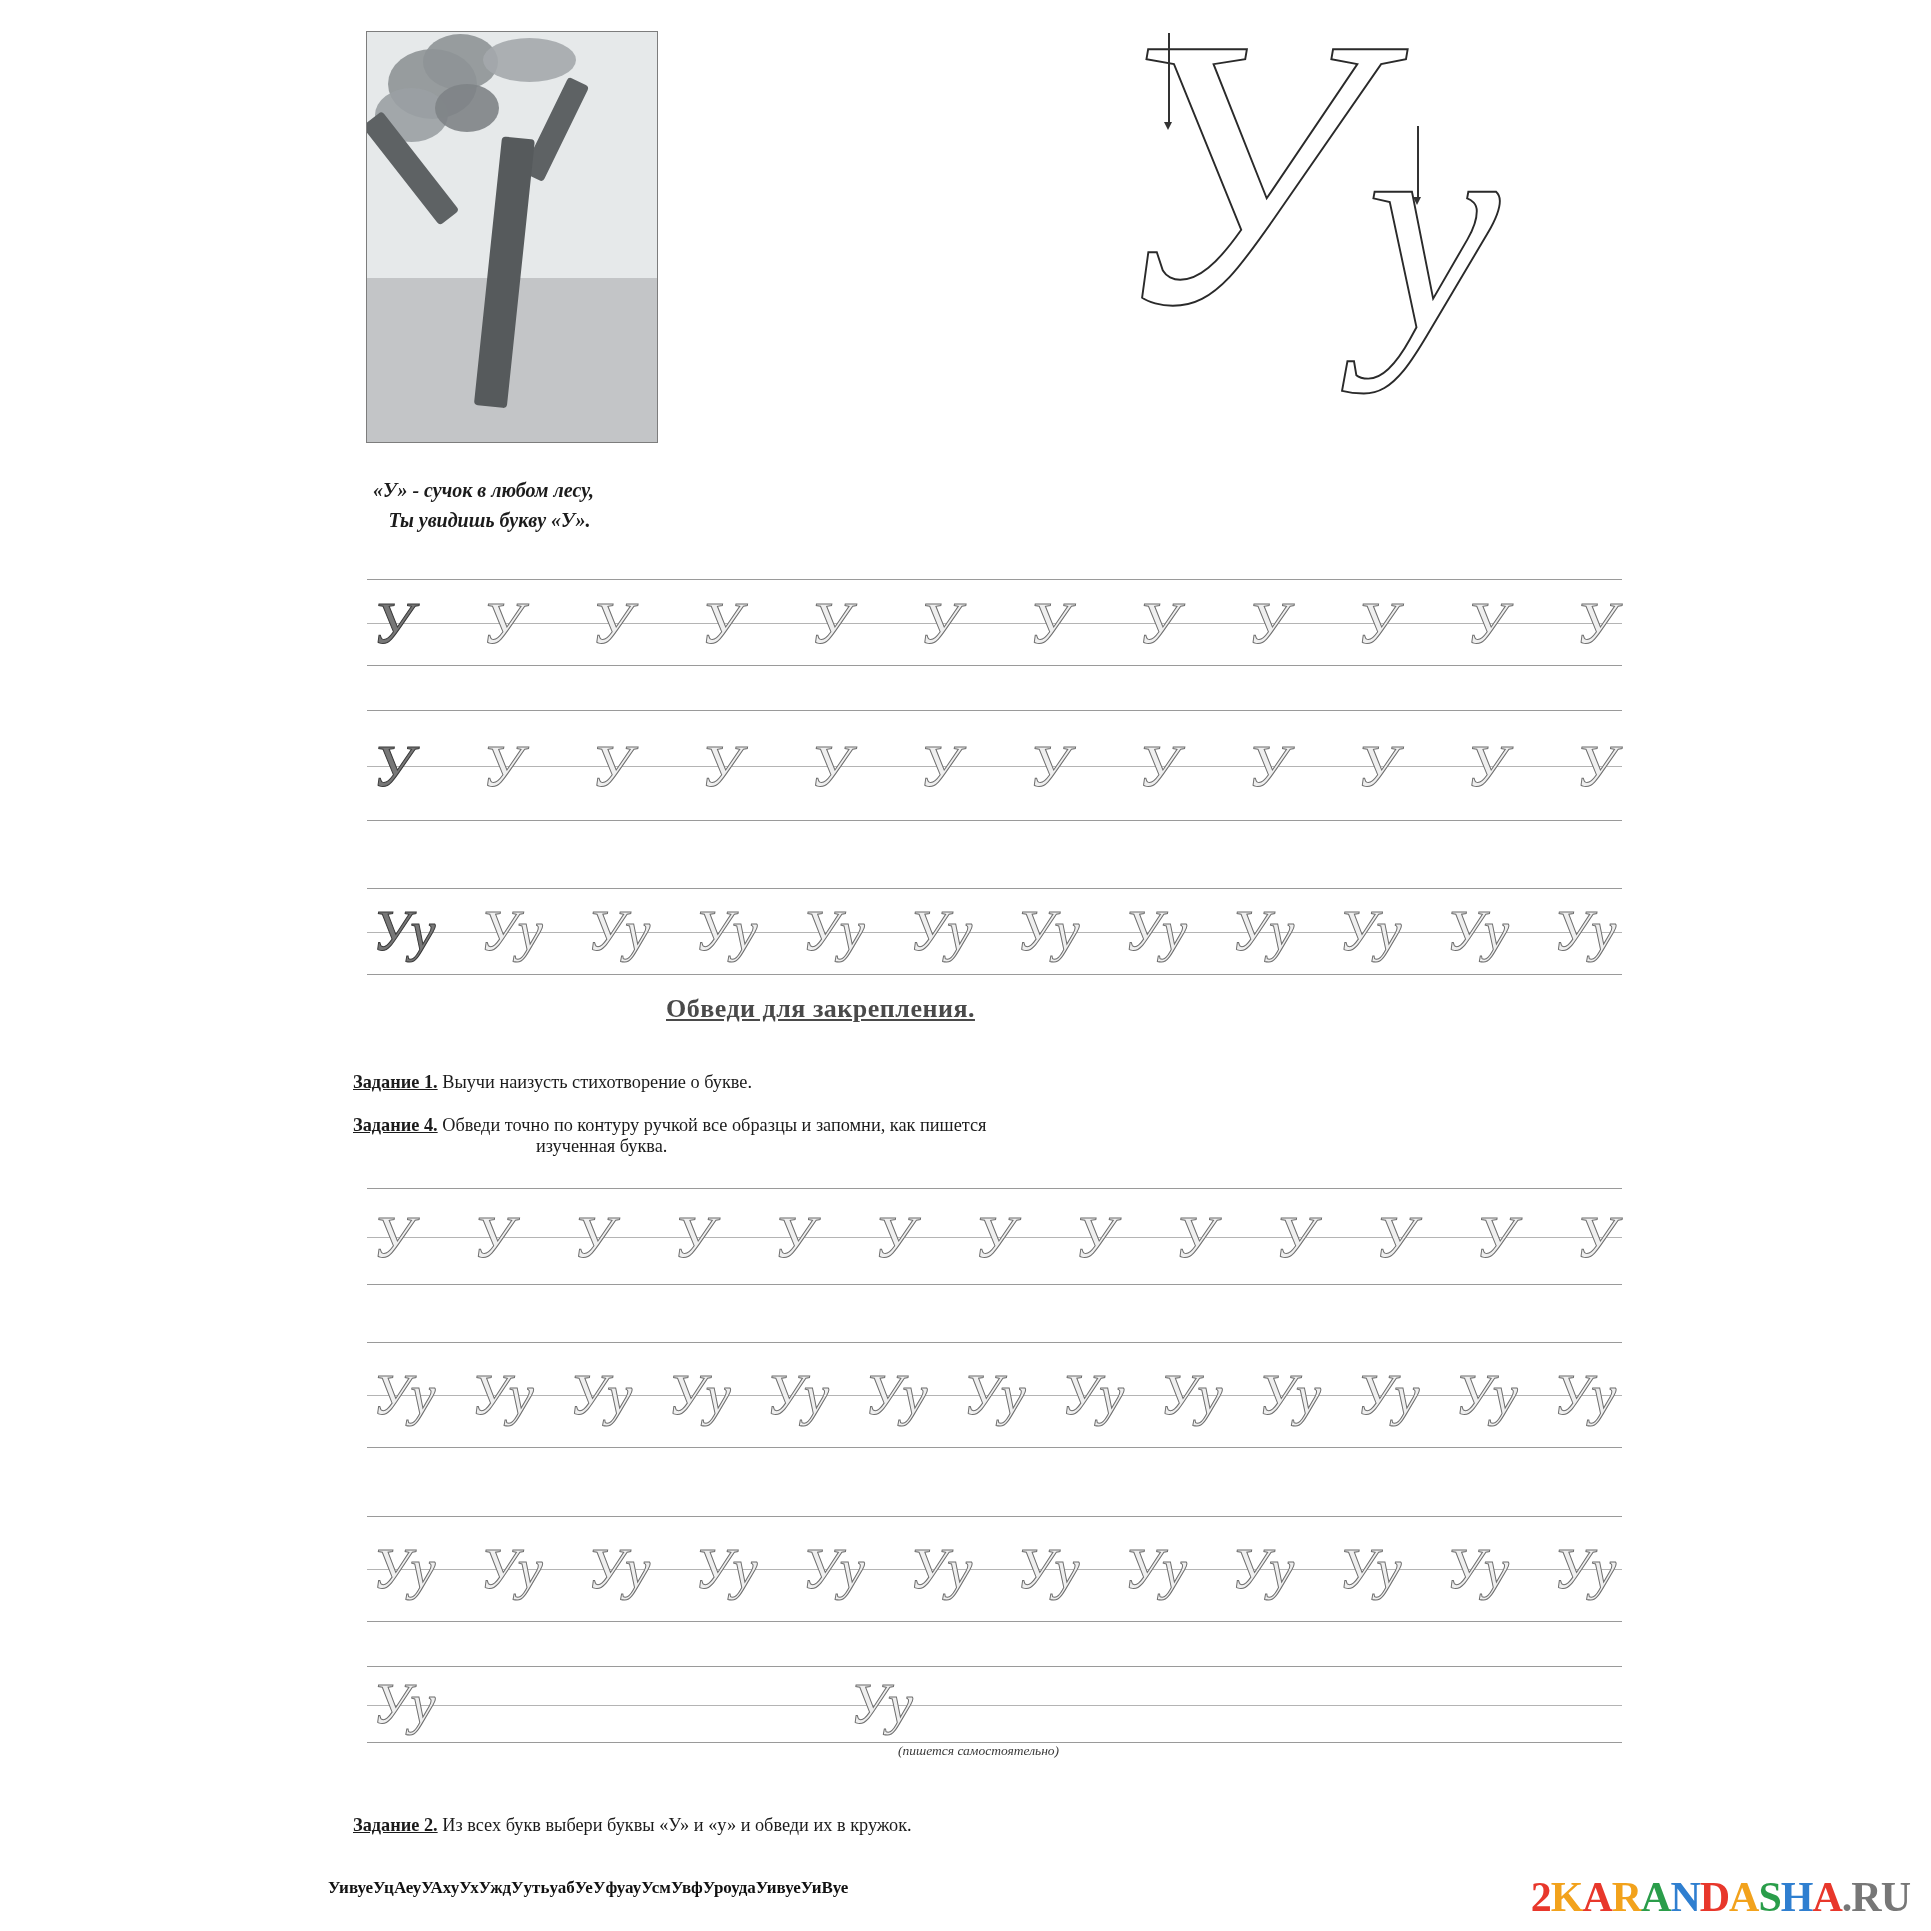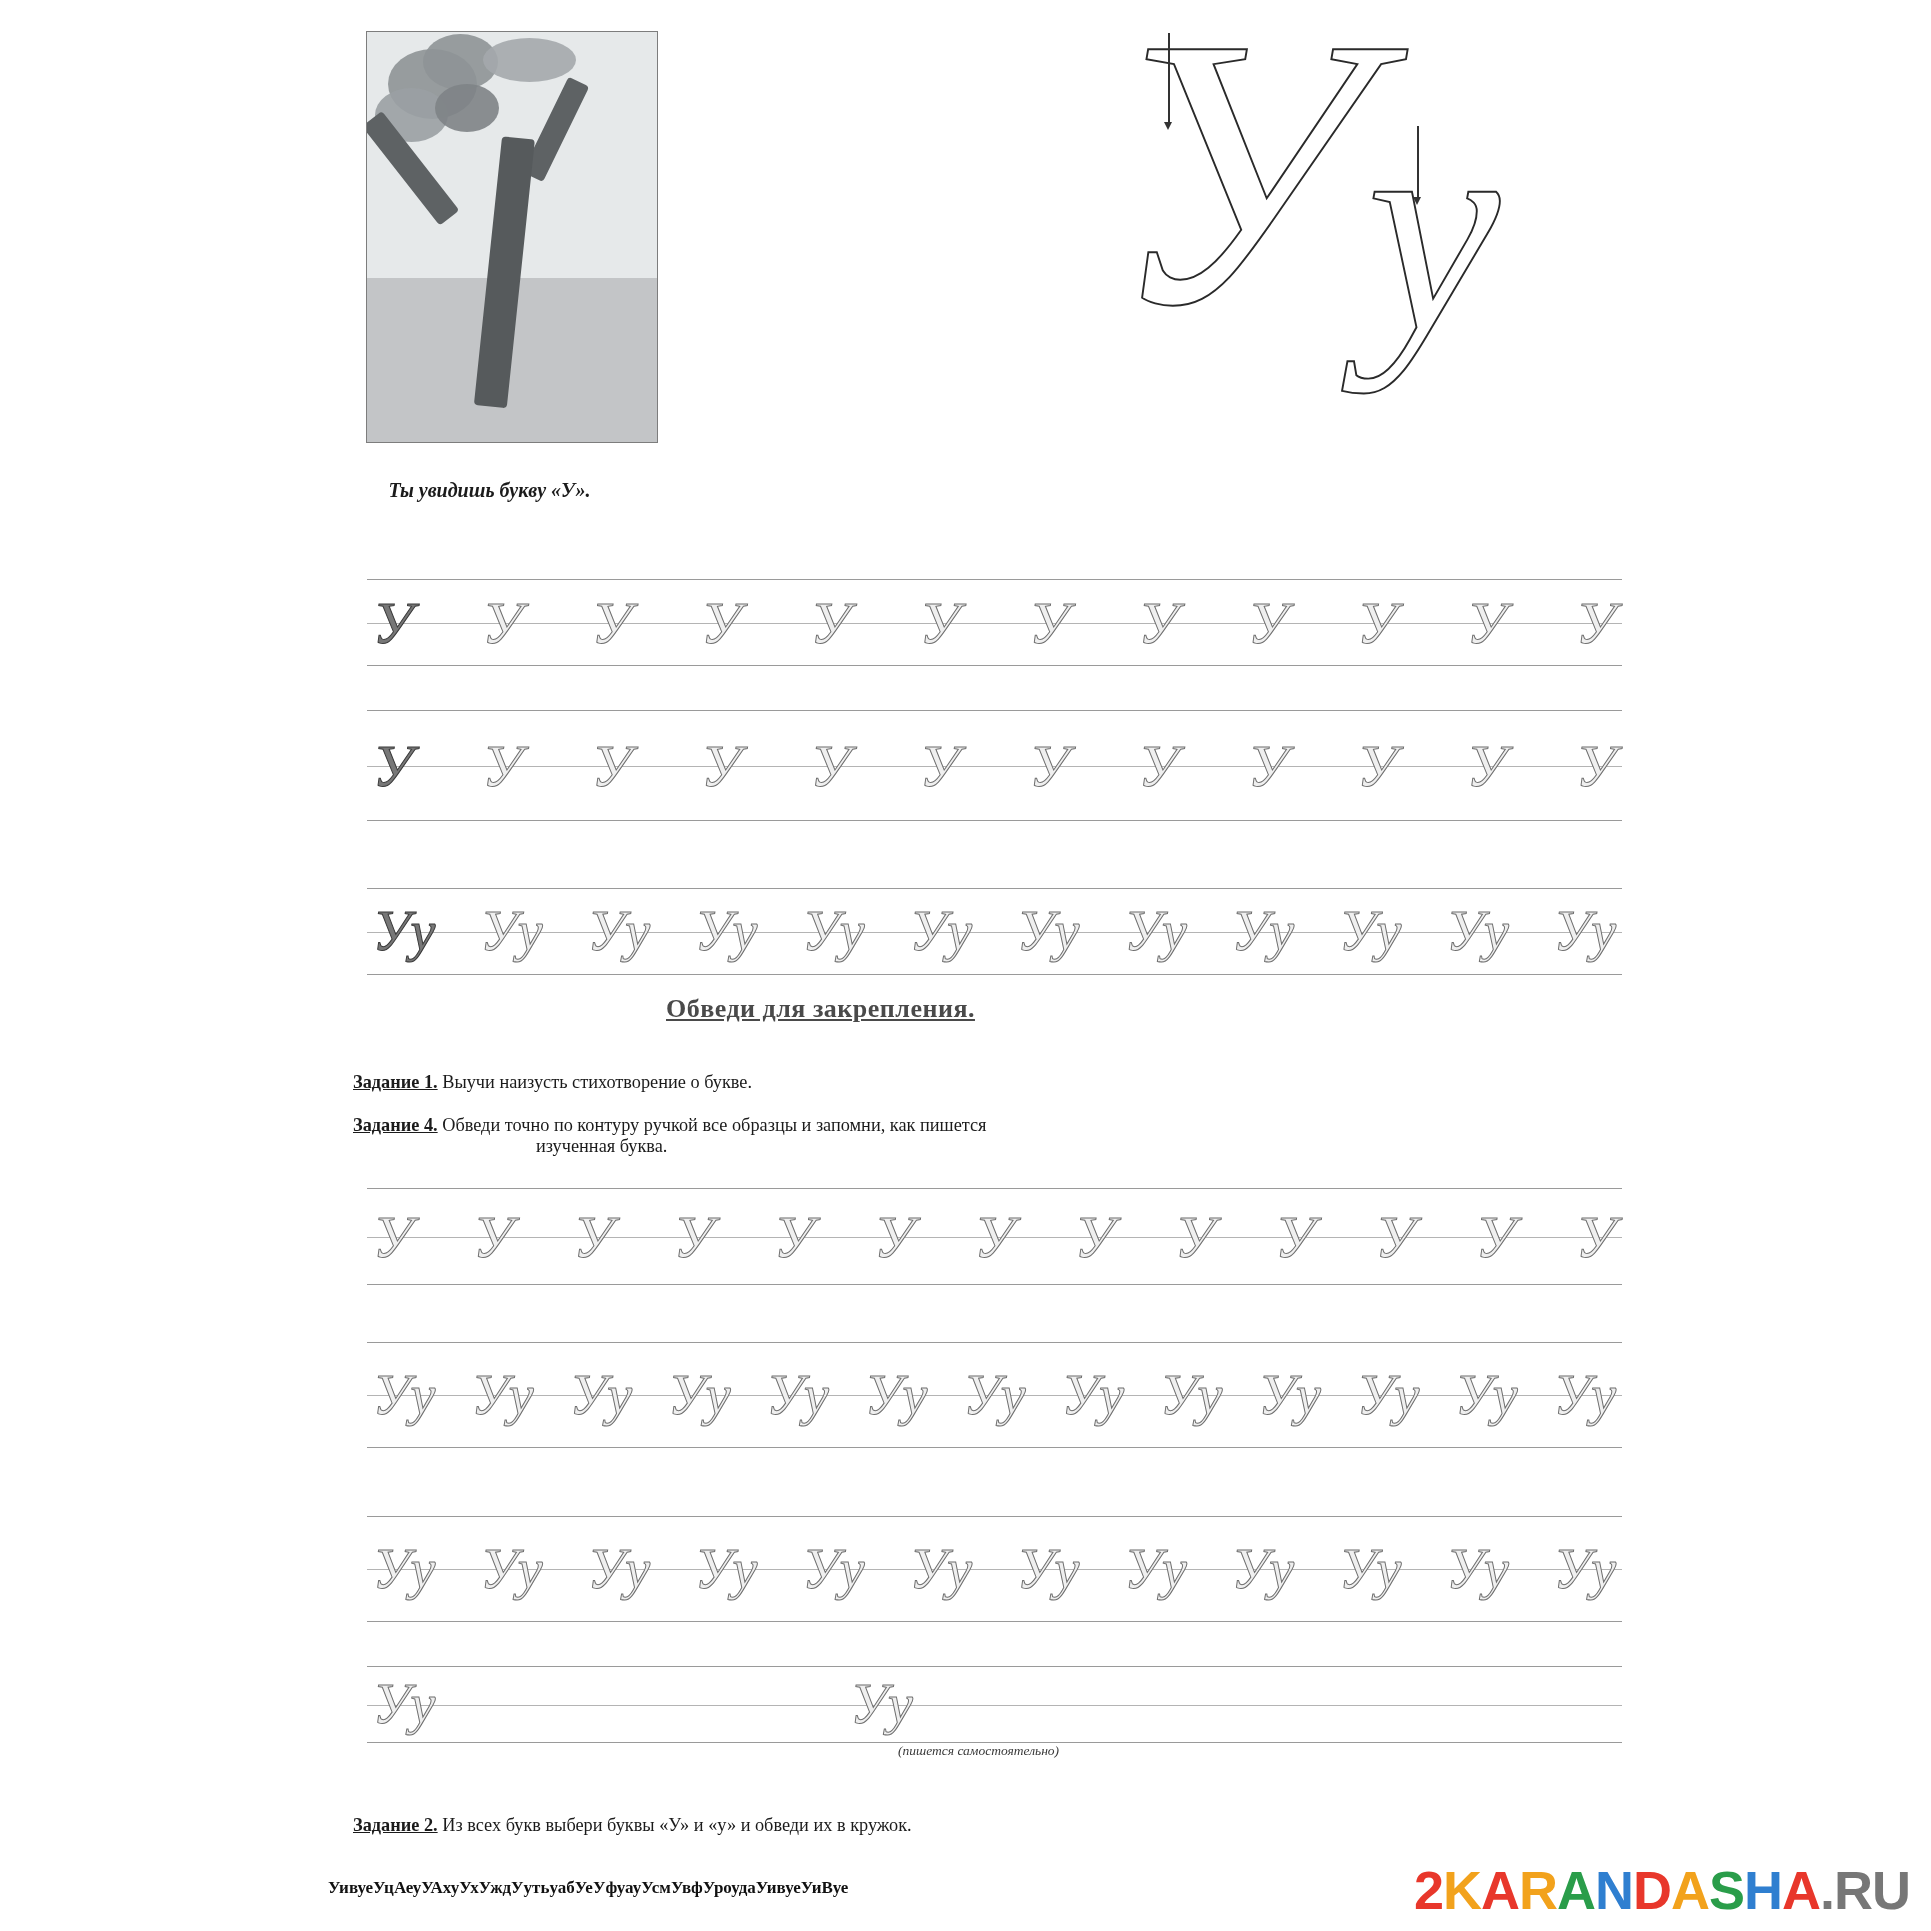--- a/index.html
+++ b/index.html
@@ -207,23 +207,23 @@
     letter-spacing: 0px;
     color: #111;
     white-space: nowrap;
   }
 
   
   .watermark {
     position: absolute;
     right: 21px;
     bottom: 9.7px;
-    font-family: Liberation Sans, sans-serif;
+    font-family: Liberation Serif, serif;
     font-weight: bold;
-    font-size: 54px;
+    font-size: 42px;
     letter-spacing: -1px;
     white-space: nowrap;
   }
   .watermark span { display: inline-block; }
 </style>
 </head>
 <body>
 
 <div class="page">
 
@@ -239,20 +239,21 @@
     <div class="ill-branch-r"></div>
     <div class="ill-trunk"></div>
   </div>
 
   <div class="big-letter one">У</div>
   <div class="arrow a1"></div>
   <div class="big-letter two">у</div>
   <div class="arrow a2"></div>
 
   <div class="rhyme">
+    <div class="l1">«У» - сучок в любом лесу,</div>
     <div class="l2">Ты увидишь букву «У».</div>
   </div>
 
   <div class="rulebox" id="rb0" style="top:579px;height:87px">
       <div class="topline"></div>
       <div class="midline"></div>
       <div class="baseline"></div>
       <div class="glyphrow">
         <span class="glyph dark" style="font-size: 60px;">У</span>
         <span class="glyph" style="font-size: 60px;">У</span>

